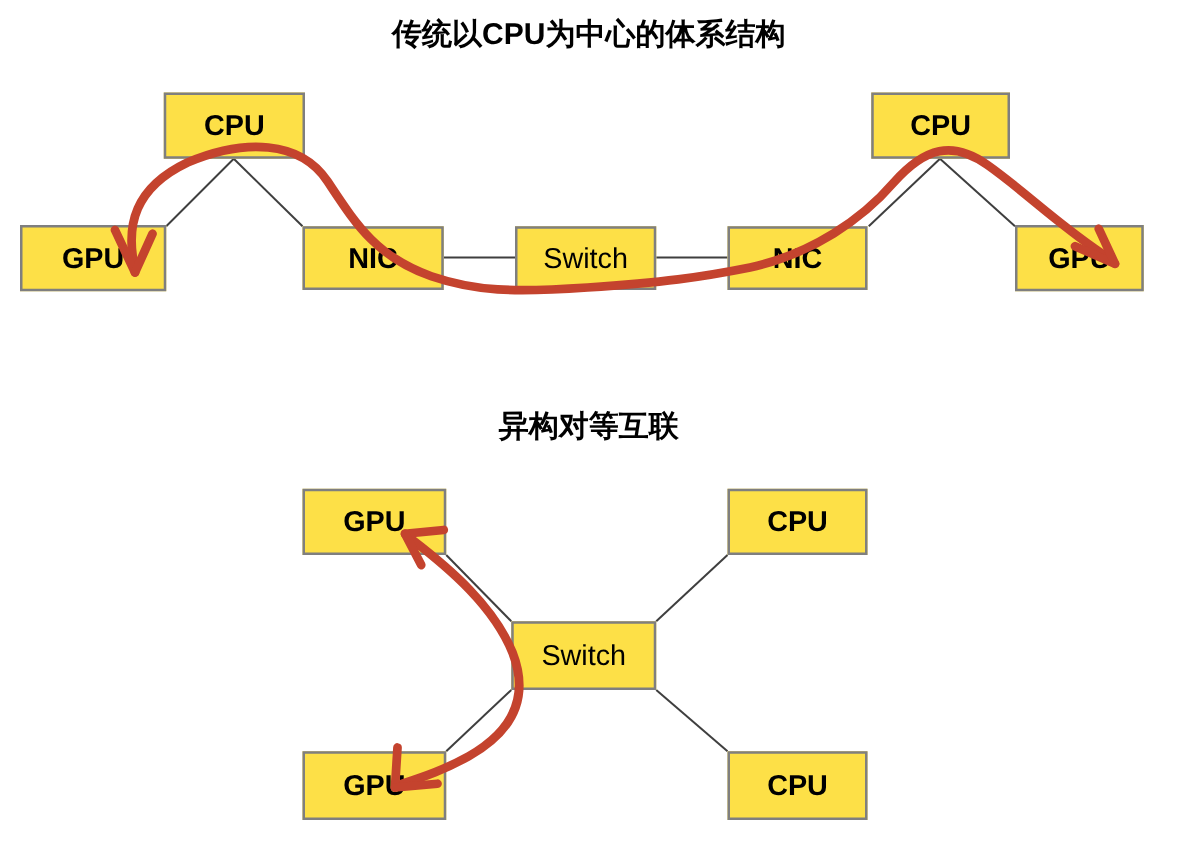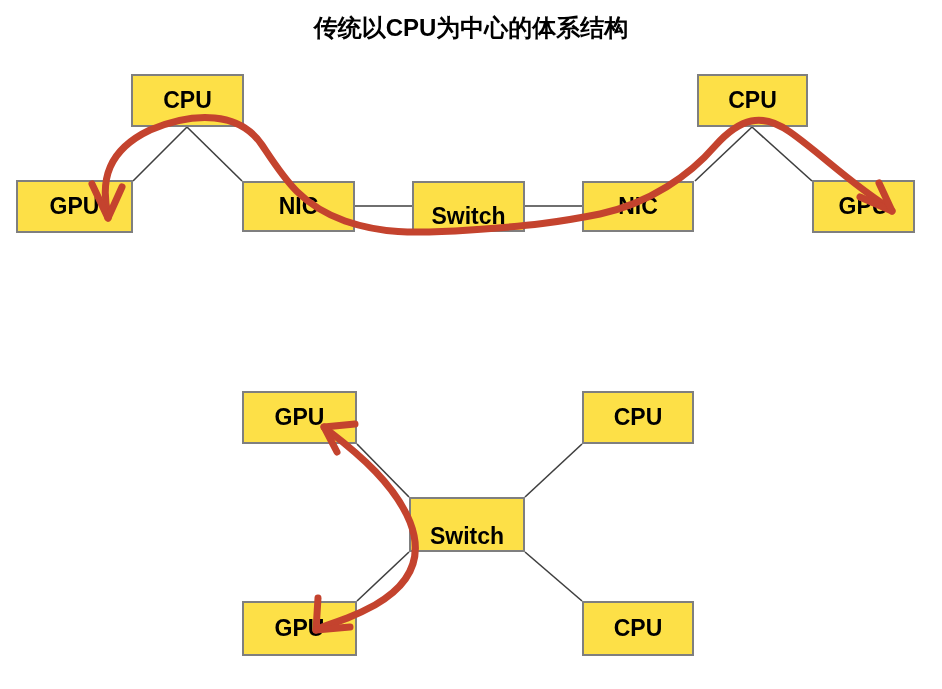--- a/index.html
+++ b/index.html
@@ -55,22 +55,21 @@
     display: flex;
     align-items: center;
     justify-content: center;
     color: #000000;
     font-weight: bold;
     font-size: 23px;
     font-family: "Liberation Sans", "DejaVu Sans", sans-serif;
     z-index: 3;
   }
   .node-box.is-switch {
-    font-weight: bold;
-    align-items: flex-end;
+    font-weight: normal;
   }
   .node-label {
     pointer-events: none;
   }
 
   
   #lines-layer {
     position: absolute;
     left: 0; top: 0;
     width: 942px; height: 689px;
@@ -84,20 +83,21 @@
     pointer-events: none;
   }
 </style>
 </head>
 <body>
 
 <div id="canvas">
 
   <div class="diagram-title" id="title-top">传统以CPU为中心的体系结构</div>
 
+  <div class="diagram-title" id="title-bottom">异构对等互联</div>
 
   <svg id="lines-layer" width="942" height="689" viewBox="0 0 942 689">
     <g stroke="#3f3f3f" stroke-width="1.6" fill="none">
 
       <path d="M 187 127 L 133 181"></path>
       <path d="M 187 127 L 242 181"></path>
 
       <path d="M 355 206 L 412 206"></path>
       <path d="M 525 206 L 582 206"></path>
 

